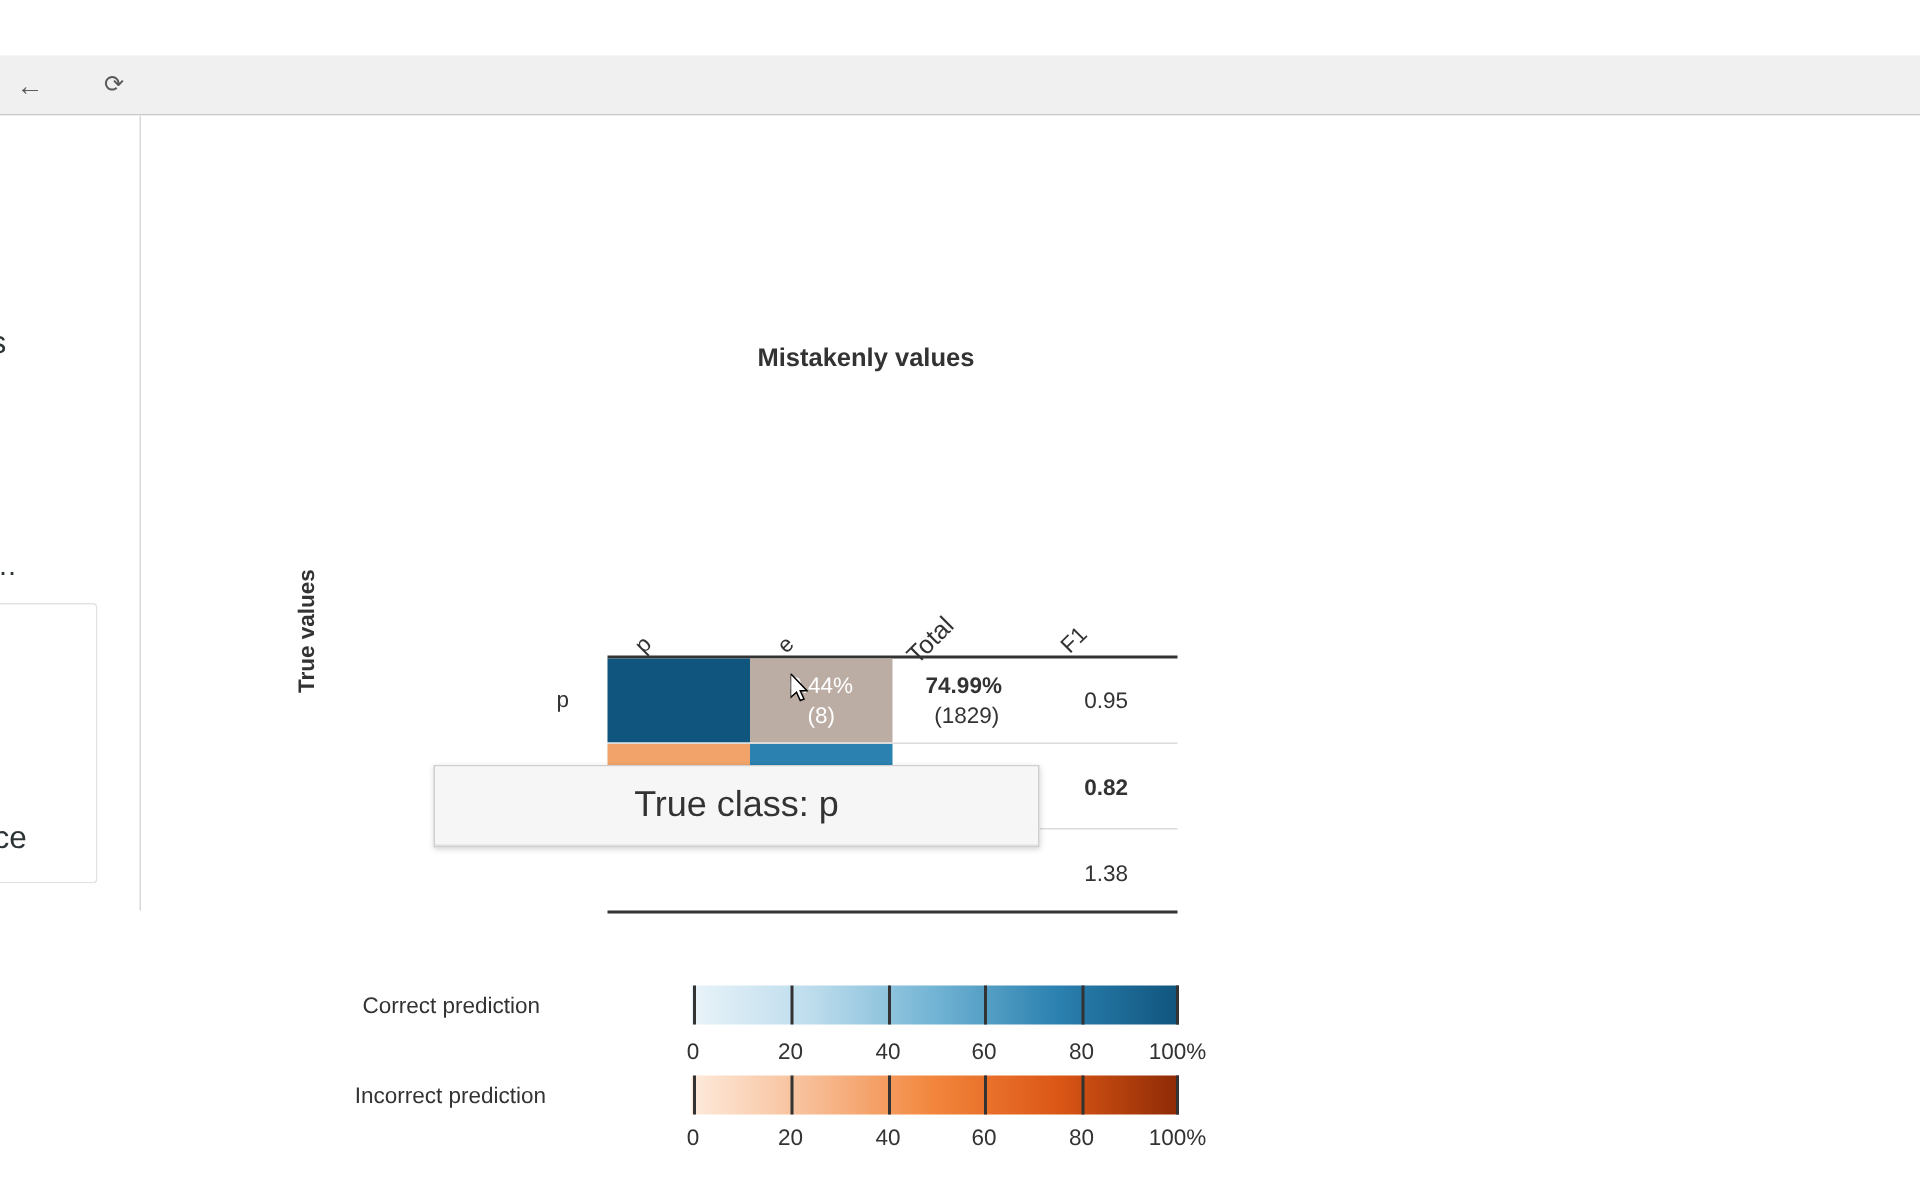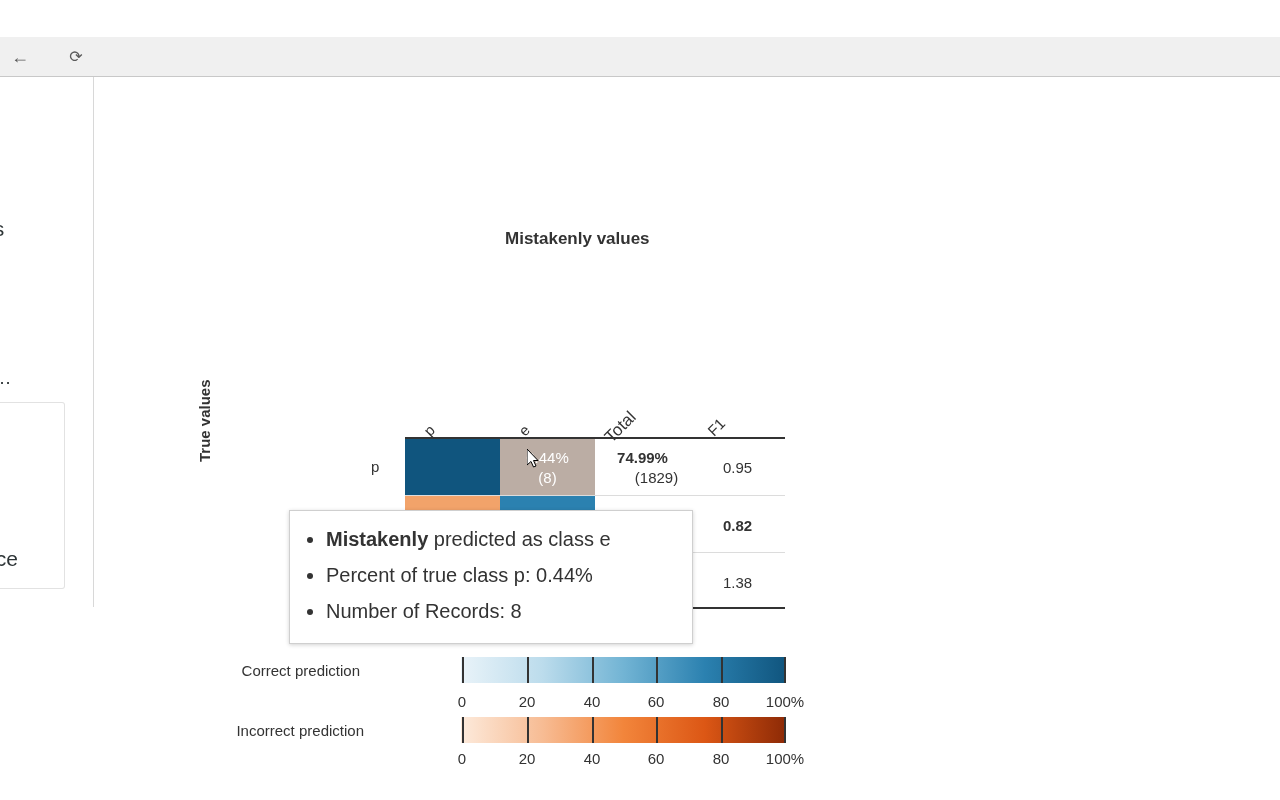--- a/index.html
+++ b/index.html
@@ -403,21 +403,21 @@
 
     <div class="matrix">
       <div class="grid-top"></div>
 
       <div class="cell" style="left:0; top:2px; background:#10557e;"></div>
       <div class="cell" style="left:95px; top:2px; background:#bbada4;">
         <div class="cell-text white" style="left:0; top:10px;">0.44%</div>
         <div class="cell-text white" style="left:0; top:30px;">(8)</div>
       </div>
       <div class="cell-text" style="left:190px; top:12px;font-weight:bold;">74.99%</div>
-      <div class="cell-text" style="left:190px; top:32px;padding-left:14px;">(1829)</div>
+      <div class="cell-text" style="left:178px; top:32px;padding-left:14px;">(1829)</div>
       <div class="cell-text" style="left:285px; top:22px;">0.95</div>
 
       <div class="row-sep" style="top:58px;"></div>
 
       <div class="cell" style="left:0; top:59px; background:#f2a36a;"></div>
       <div class="cell" style="left:95px; top:59px; background:#2b81b0;"></div>
       <div class="cell-text" style="left:285px; top:80px;font-weight:bold;">0.82</div>
 
       <div class="row-sep" style="top:115px;"></div>
 
@@ -456,25 +456,21 @@
       <div class="tick" style="left:360px;">100%</div>
     </div>
     <div class="tick-mark" style="left:462px; top:640px; height:26px;"></div>
     <div class="tick-mark" style="left:527px; top:640px; height:26px;"></div>
     <div class="tick-mark" style="left:592px; top:640px; height:26px;"></div>
     <div class="tick-mark" style="left:656px; top:640px; height:26px;"></div>
     <div class="tick-mark" style="left:721px; top:640px; height:26px;"></div>
     <div class="tick-mark" style="left:784px; top:640px; height:26px;"></div>
 
     <div class="tooltip">
-      <ul class="tooltip-list">
-        <li><b>Mistakenly</b><span> predicted as class e</span></li>
-        <li>Percent of true class p: 0.44%</li>
-        <li>Number of Records: 8</li>
-      </ul>
+      <div class="tooltip-header">True class: p</div>
     </div>
 
     <svg class="cursor" viewBox="0 0 12 19">
       <polygon points="0,0 0,16 4,12.5 6.5,18 9,17 6.5,11.5 11,11.5" fill="#ffffff" stroke="#000000" stroke-width="1"></polygon>
     </svg>
 
   </div>
 </div>
 
 </body></html>

